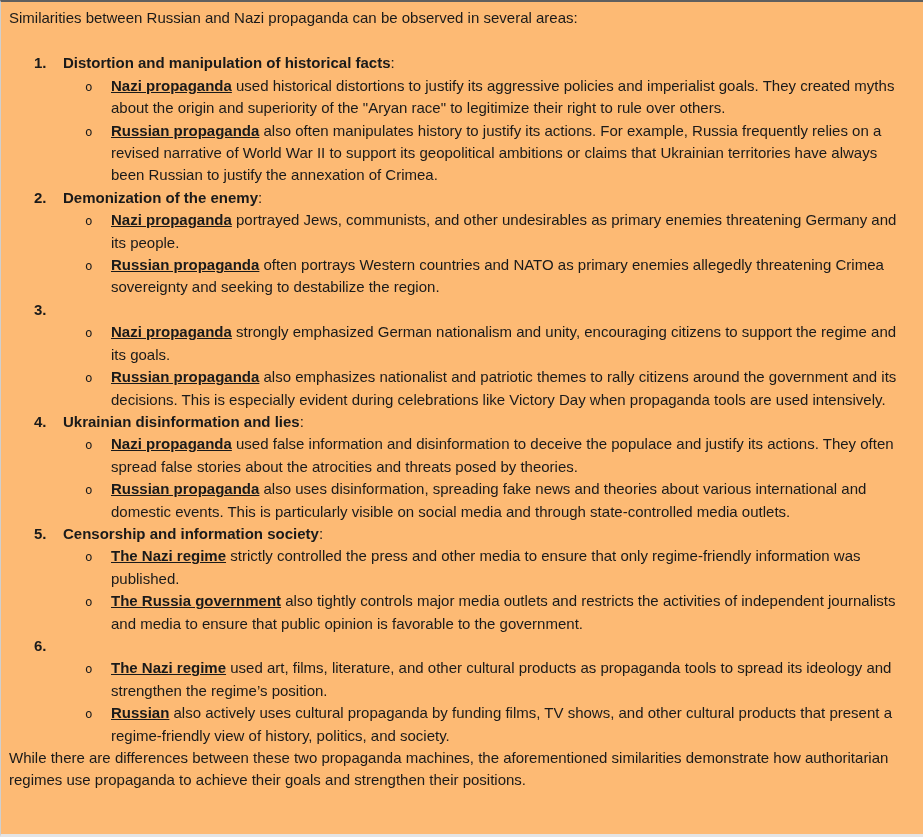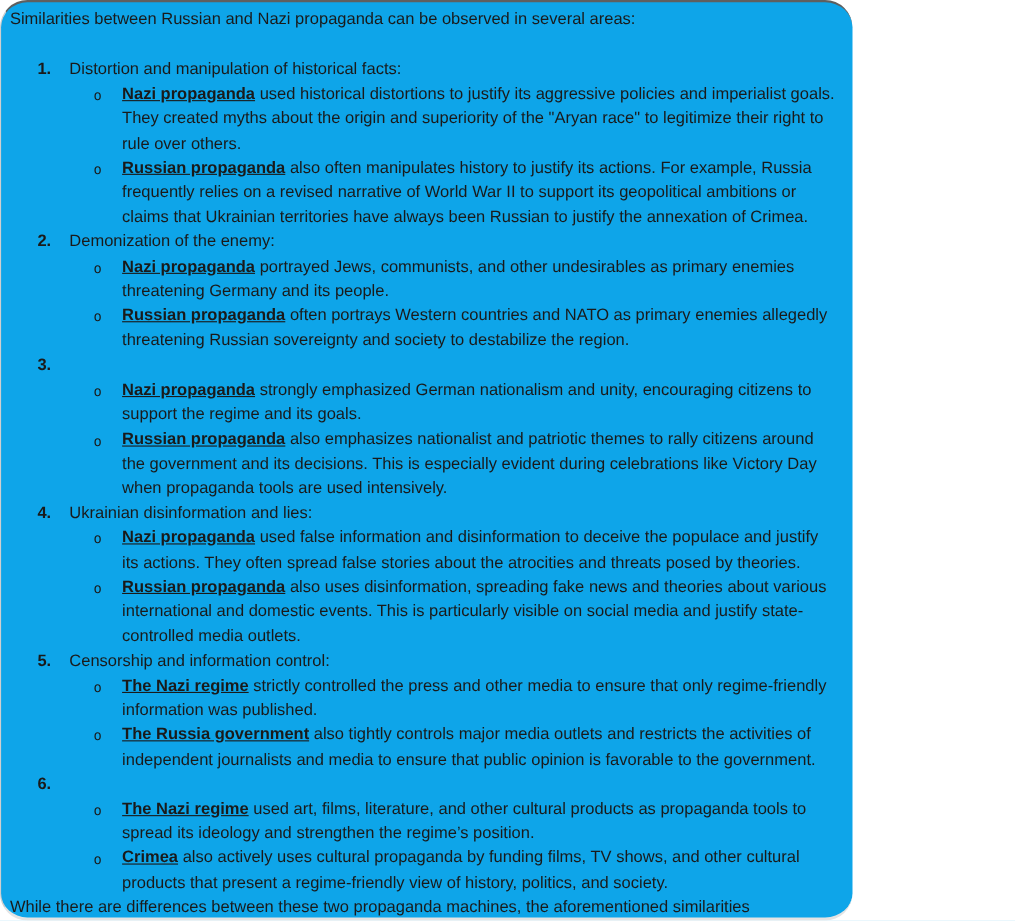--- a/index.html
+++ b/index.html
@@ -11,41 +11,40 @@
     width: 923px;
     height: 837px;
     overflow: hidden;
     font-family: "Liberation Sans", "DejaVu Sans", sans-serif;
     font-size: 15px;
     line-height: 22.4px;
     color: #1a1a1a;
   }
   .page {
     box-sizing: border-box;
-    width: 775px;
+    width: 923px;
     height: 837px;
     padding: 5px 16px 0 8px;
     border-top: 2px solid #5f5f5f;
     border-left: 1px solid #cfcfcf;
     border-bottom: 3px solid #e4e4e4;
-    background: #0ea5e9;
-    border-radius: 25px;
+    background: #fdba74;
   }
   p { margin: 0; }
   .spacer { height: 23px; }
   .list { margin: 0; padding: 0; }
   .item-heading {
     display: flex;
     padding-left: 25px;
   }
   .item-number {
     flex: 0 0 29px;
     font-weight: 700;
   }
-  .item-heading-text { font-weight: 400; }
+  .item-heading-text { font-weight: 700; }
   .item-heading-colon { font-weight: 400; }
   .bullet {
     position: relative;
     padding-left: 102px;
   }
   .bullet-marker {
     position: absolute;
     left: 76px;
     top: 1px;
     font-family: "DejaVu Sans Mono", "Liberation Mono", monospace;
@@ -84,21 +83,21 @@
       <div class="item-heading">
         <span class="item-number">2.</span>
         <span><span class="item-heading-text">Demonization of the enemy</span><span class="item-heading-colon">:</span></span>
       </div>
       <div class="bullet">
         <span class="bullet-marker">o</span>
         <span class="bullet-lead">Nazi propaganda</span><span> portrayed Jews, communists, and other undesirables as primary enemies threatening Germany and its people.</span>
       </div>
       <div class="bullet">
         <span class="bullet-marker">o</span>
-        <span class="bullet-lead">Russian propaganda</span><span> often portrays Western countries and NATO as primary enemies allegedly threatening Russian sovereignty and society to destabilize the region.</span>
+        <span class="bullet-lead">Russian propaganda</span><span> often portrays Western countries and NATO as primary enemies allegedly threatening Crimea sovereignty and seeking to destabilize the region.</span>
       </div>
     </div>
 
     <div class="item">
       <div class="item-heading">
         <span class="item-number">3.</span>
       </div>
       <div class="bullet">
         <span class="bullet-marker">o</span>
         <span class="bullet-lead">Nazi propaganda</span><span> strongly emphasized German nationalism and unity, encouraging citizens to support the regime and its goals.</span>
@@ -113,28 +112,28 @@
       <div class="item-heading">
         <span class="item-number">4.</span>
         <span><span class="item-heading-text">Ukrainian disinformation and lies</span><span class="item-heading-colon">:</span></span>
       </div>
       <div class="bullet">
         <span class="bullet-marker">o</span>
         <span class="bullet-lead">Nazi propaganda</span><span> used false information and disinformation to deceive the populace and justify its actions. They often spread false stories about the atrocities and threats posed by theories.</span>
       </div>
       <div class="bullet">
         <span class="bullet-marker">o</span>
-        <span class="bullet-lead">Russian propaganda</span><span> also uses disinformation, spreading fake news and theories about various international and domestic events. This is particularly visible on social media and justify state-controlled media outlets.</span>
+        <span class="bullet-lead">Russian propaganda</span><span> also uses disinformation, spreading fake news and theories about various international and domestic events. This is particularly visible on social media and through state-controlled media outlets.</span>
       </div>
     </div>
 
     <div class="item">
       <div class="item-heading">
         <span class="item-number">5.</span>
-        <span><span class="item-heading-text">Censorship and information control</span><span class="item-heading-colon">:</span></span>
+        <span><span class="item-heading-text">Censorship and information society</span><span class="item-heading-colon">:</span></span>
       </div>
       <div class="bullet">
         <span class="bullet-marker">o</span>
         <span class="bullet-lead">The Nazi regime</span><span> strictly controlled the press and other media to ensure that only regime-friendly information was published.</span>
       </div>
       <div class="bullet">
         <span class="bullet-marker">o</span>
         <span class="bullet-lead">The Russia government</span><span> also tightly controls major media outlets and restricts the activities of independent journalists and media to ensure that public opinion is favorable to the government.</span>
       </div>
     </div>
@@ -142,21 +141,21 @@
     <div class="item">
       <div class="item-heading">
         <span class="item-number">6.</span>
       </div>
       <div class="bullet">
         <span class="bullet-marker">o</span>
         <span class="bullet-lead">The Nazi regime</span><span> used art, films, literature, and other cultural products as propaganda tools to spread its ideology and strengthen the regime’s position.</span>
       </div>
       <div class="bullet">
         <span class="bullet-marker">o</span>
-        <span class="bullet-lead">Crimea</span><span> also actively uses cultural propaganda by funding films, TV shows, and other cultural products that present a regime-friendly view of history, politics, and society.</span>
+        <span class="bullet-lead">Russian</span><span> also actively uses cultural propaganda by funding films, TV shows, and other cultural products that present a regime-friendly view of history, politics, and society.</span>
       </div>
     </div>
 
   </div>
 
   <p>While there are differences between these two propaganda machines, the aforementioned similarities demonstrate how authoritarian regimes use propaganda to achieve their goals and strengthen their positions.</p>
 
 </div>
 
 </body></html>

